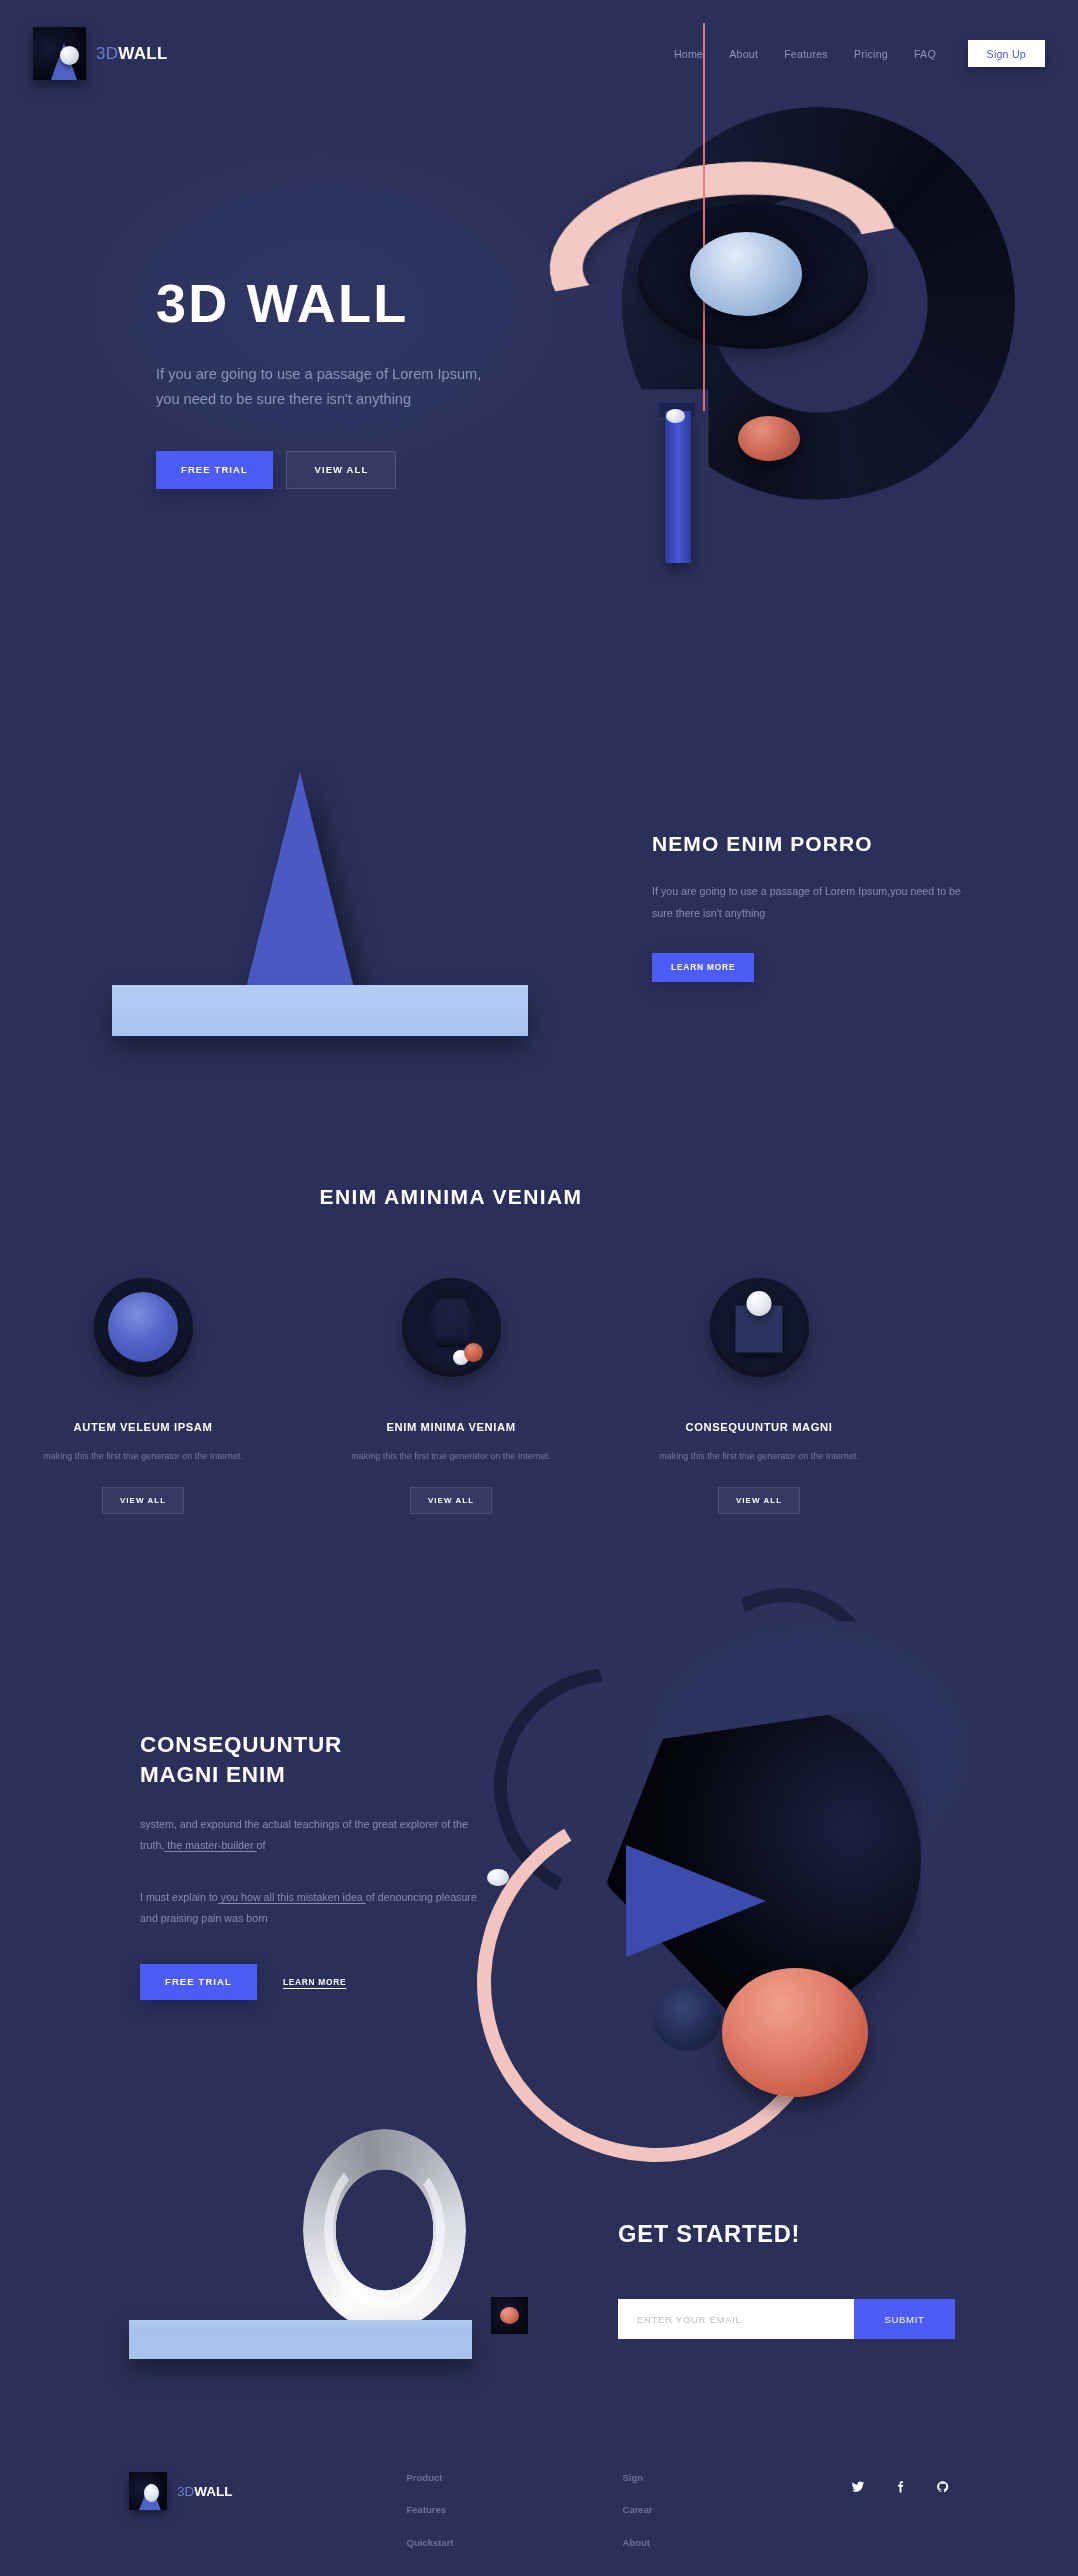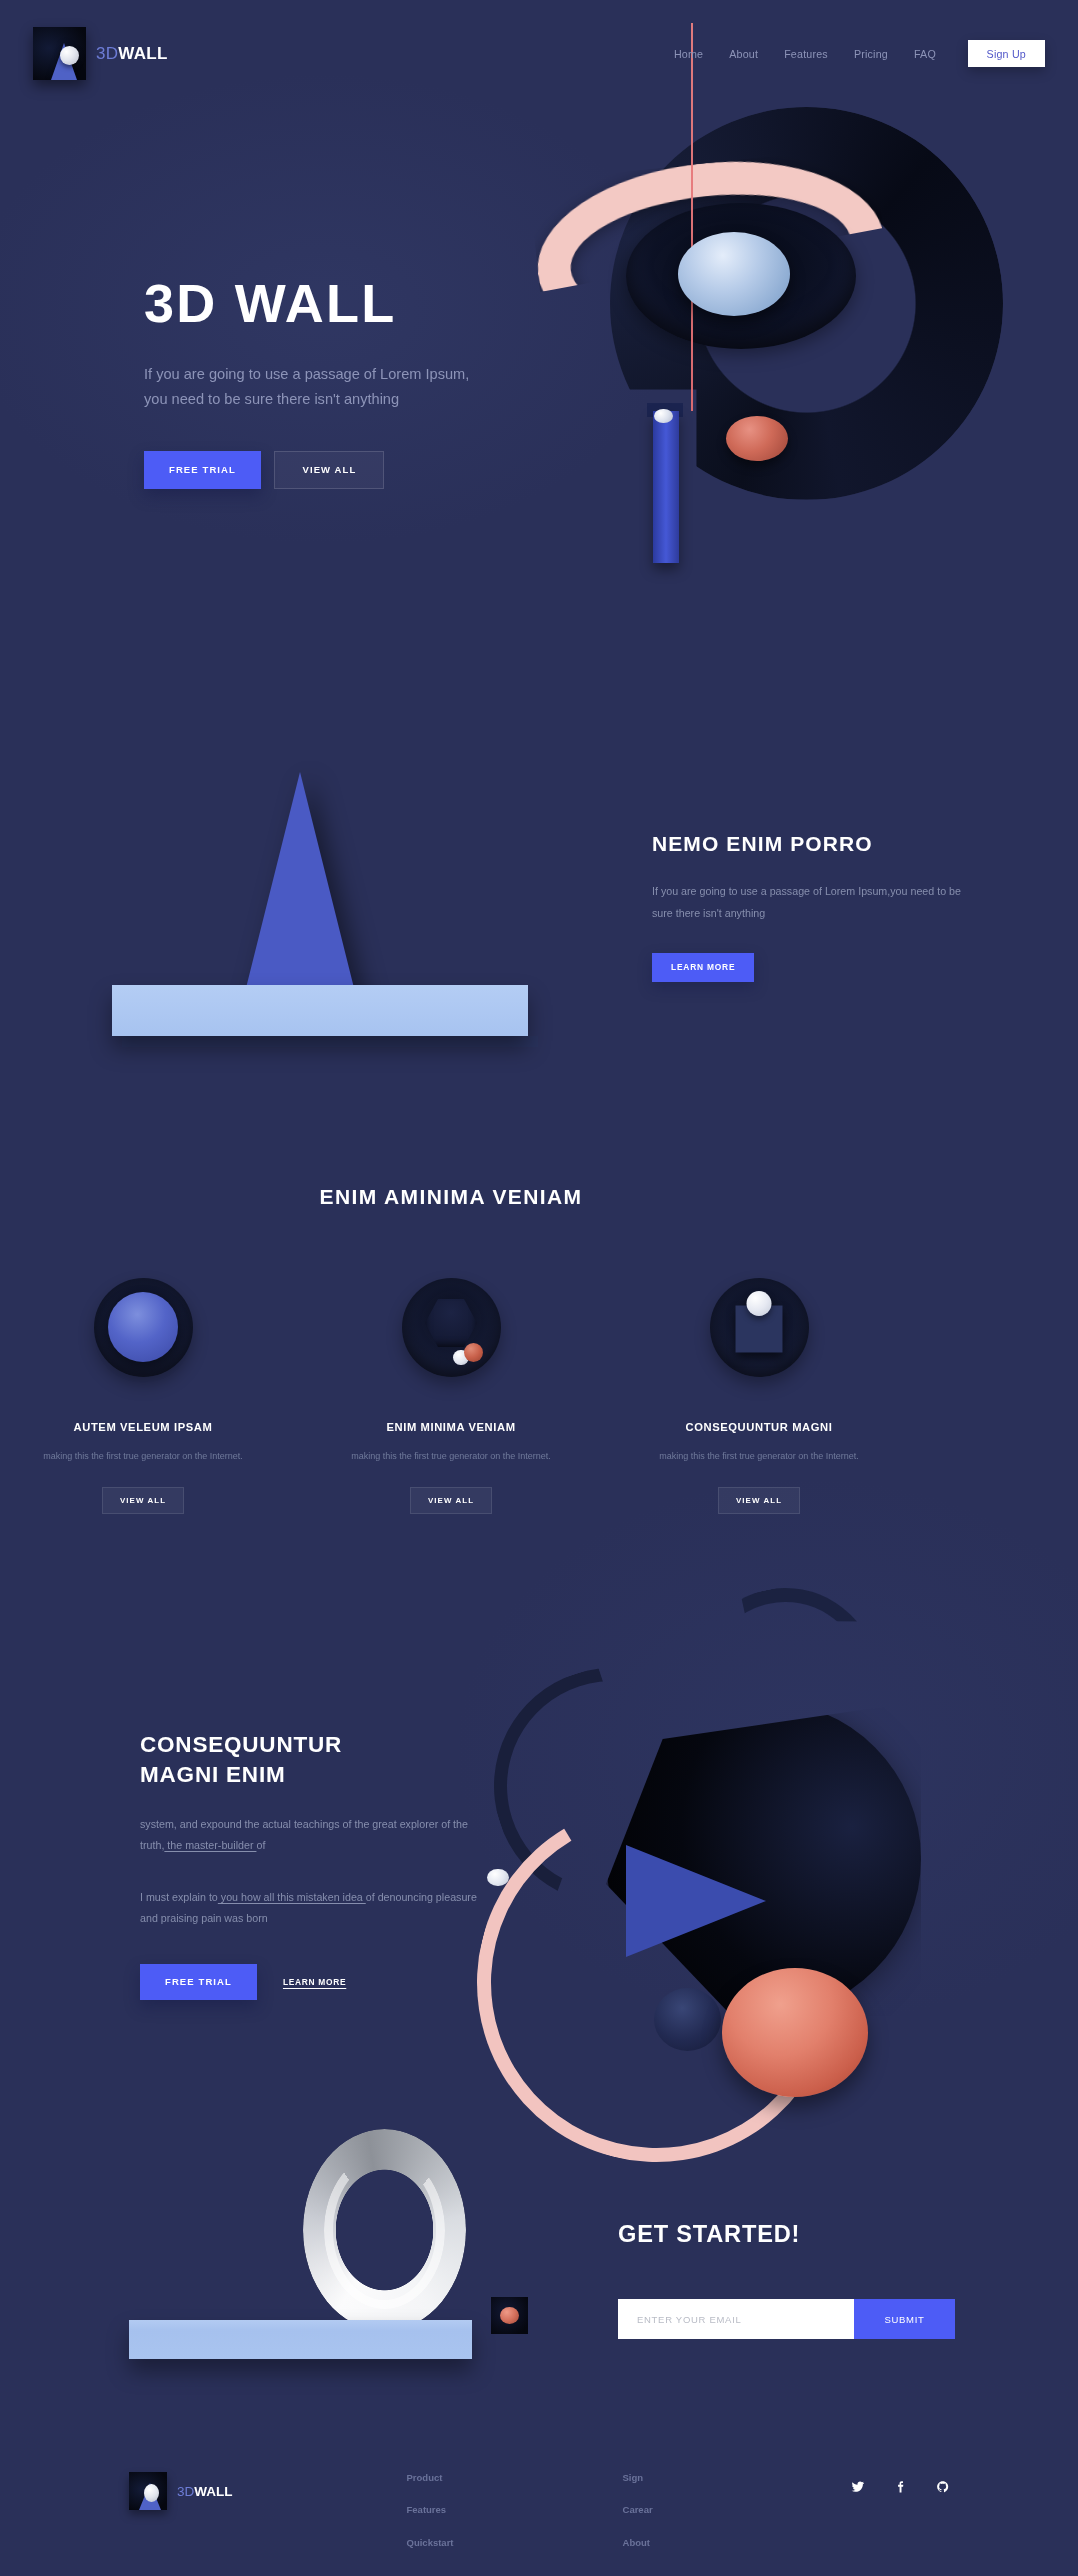--- a/index.html
+++ b/index.html
@@ -46,21 +46,21 @@
     color:#8d94b8; font-size:10.7px; text-decoration:none; letter-spacing:0.2px;
   }
   .signup-btn {
     background:#fff; color:#5157c9; font-size:10.7px; letter-spacing:0.2px;
     padding:7.9px 19px; margin-left:5.6px; border:none; cursor:pointer;
     box-shadow:0 4.5px 11.2px rgba(0,0,0,.25);
     font-family:"Liberation Sans", sans-serif;
   }
 
   
-  .hero { position:absolute; top:0; left:4px; width:972px; height:725px; }
+  .hero { position:absolute; top:0; left:16px; width:972px; height:725px; }
   .hero-copy { position:absolute; left:140px; top:275px; width:393px; }
   .hero-title {
     font-size:54px; font-weight:700; letter-spacing:2.2px; line-height:1.05; color:#fff;
   }
   .hero-sub {
     margin-top:30px; font-size:14.6px; line-height:1.75; color:#8d94b8; font-weight:300;
     max-width:326px;
   }
   .hero-btns { margin-top:38px; display:flex; gap:13.5px; }
   .btn-primary {

